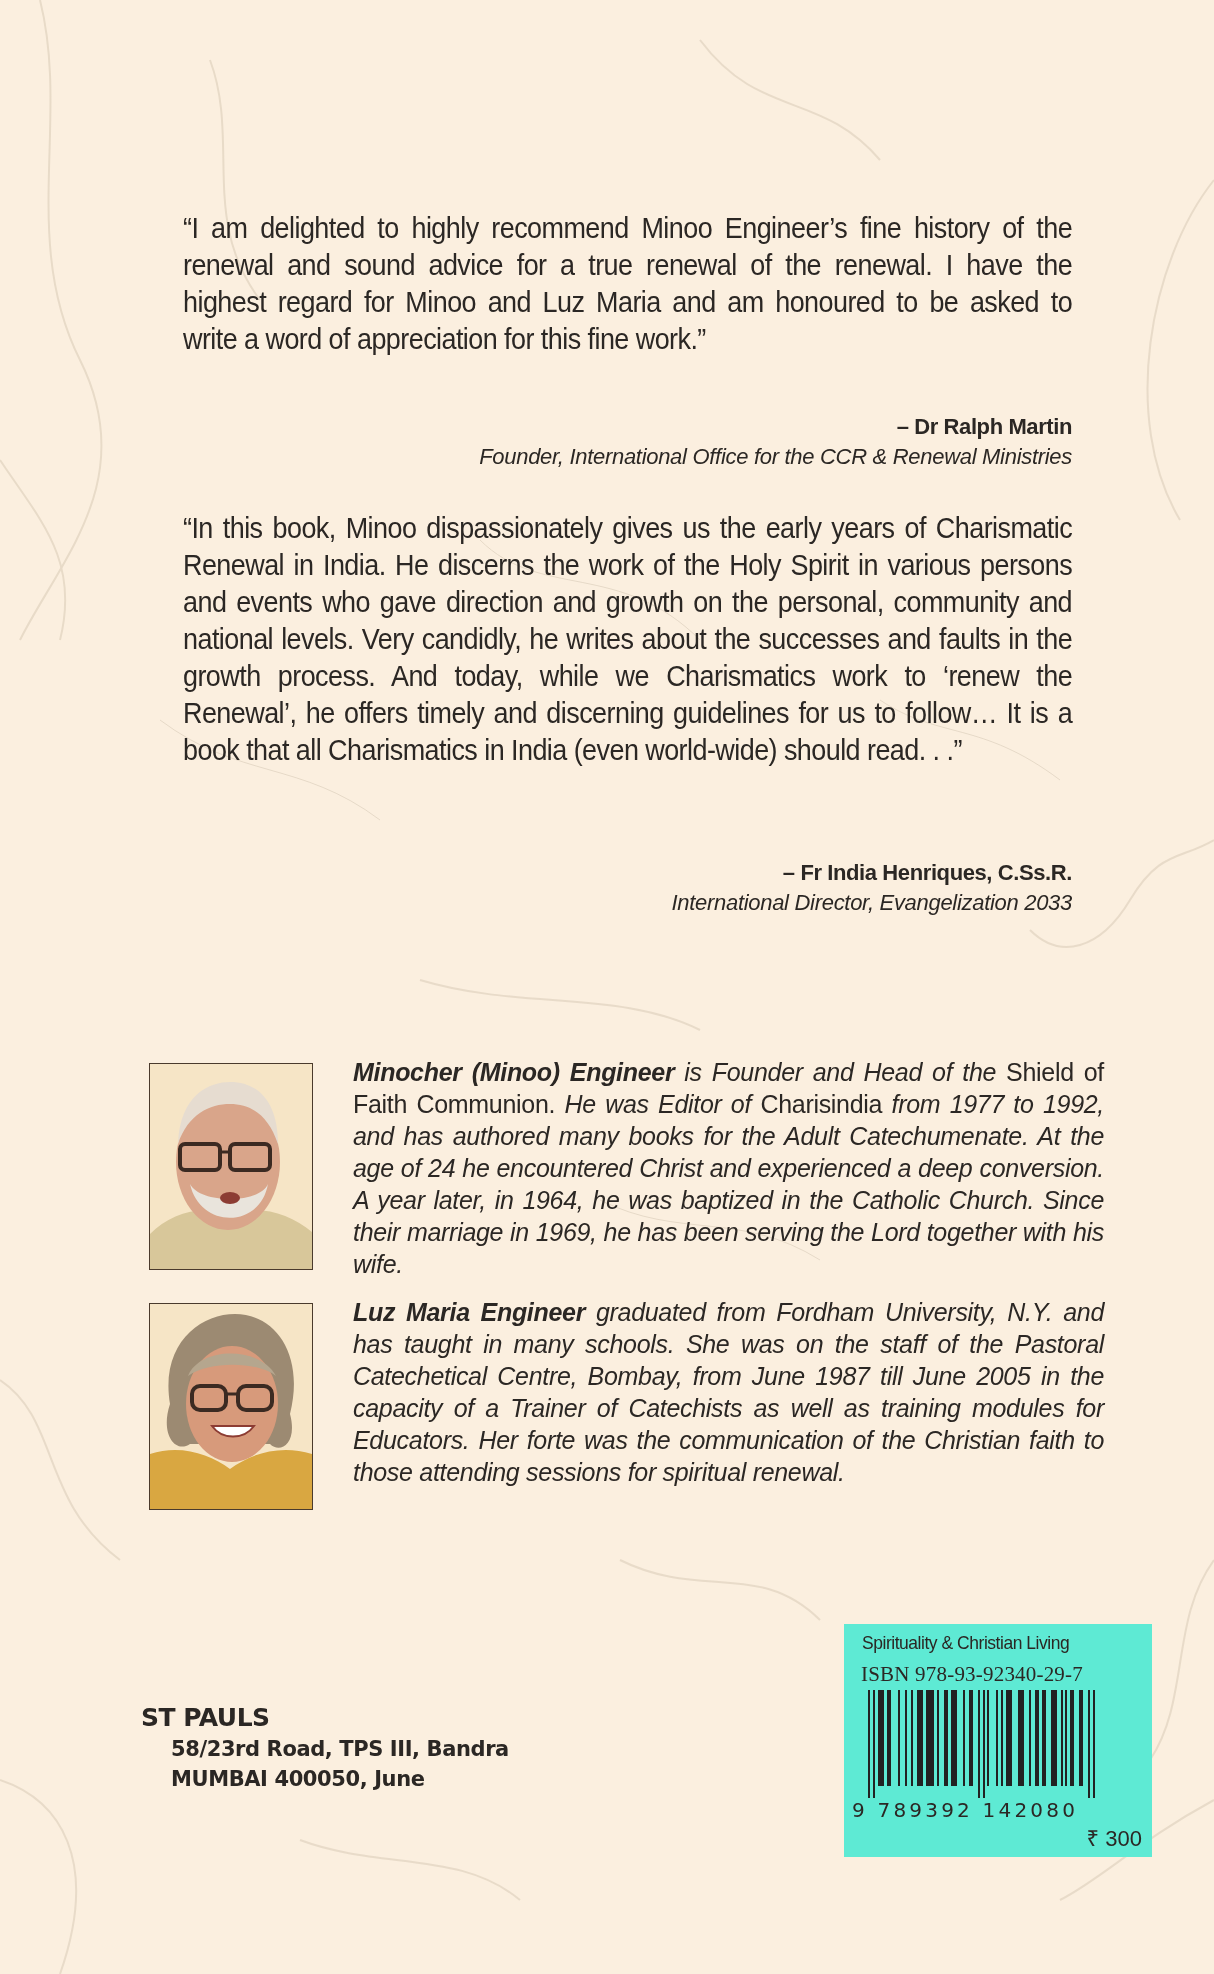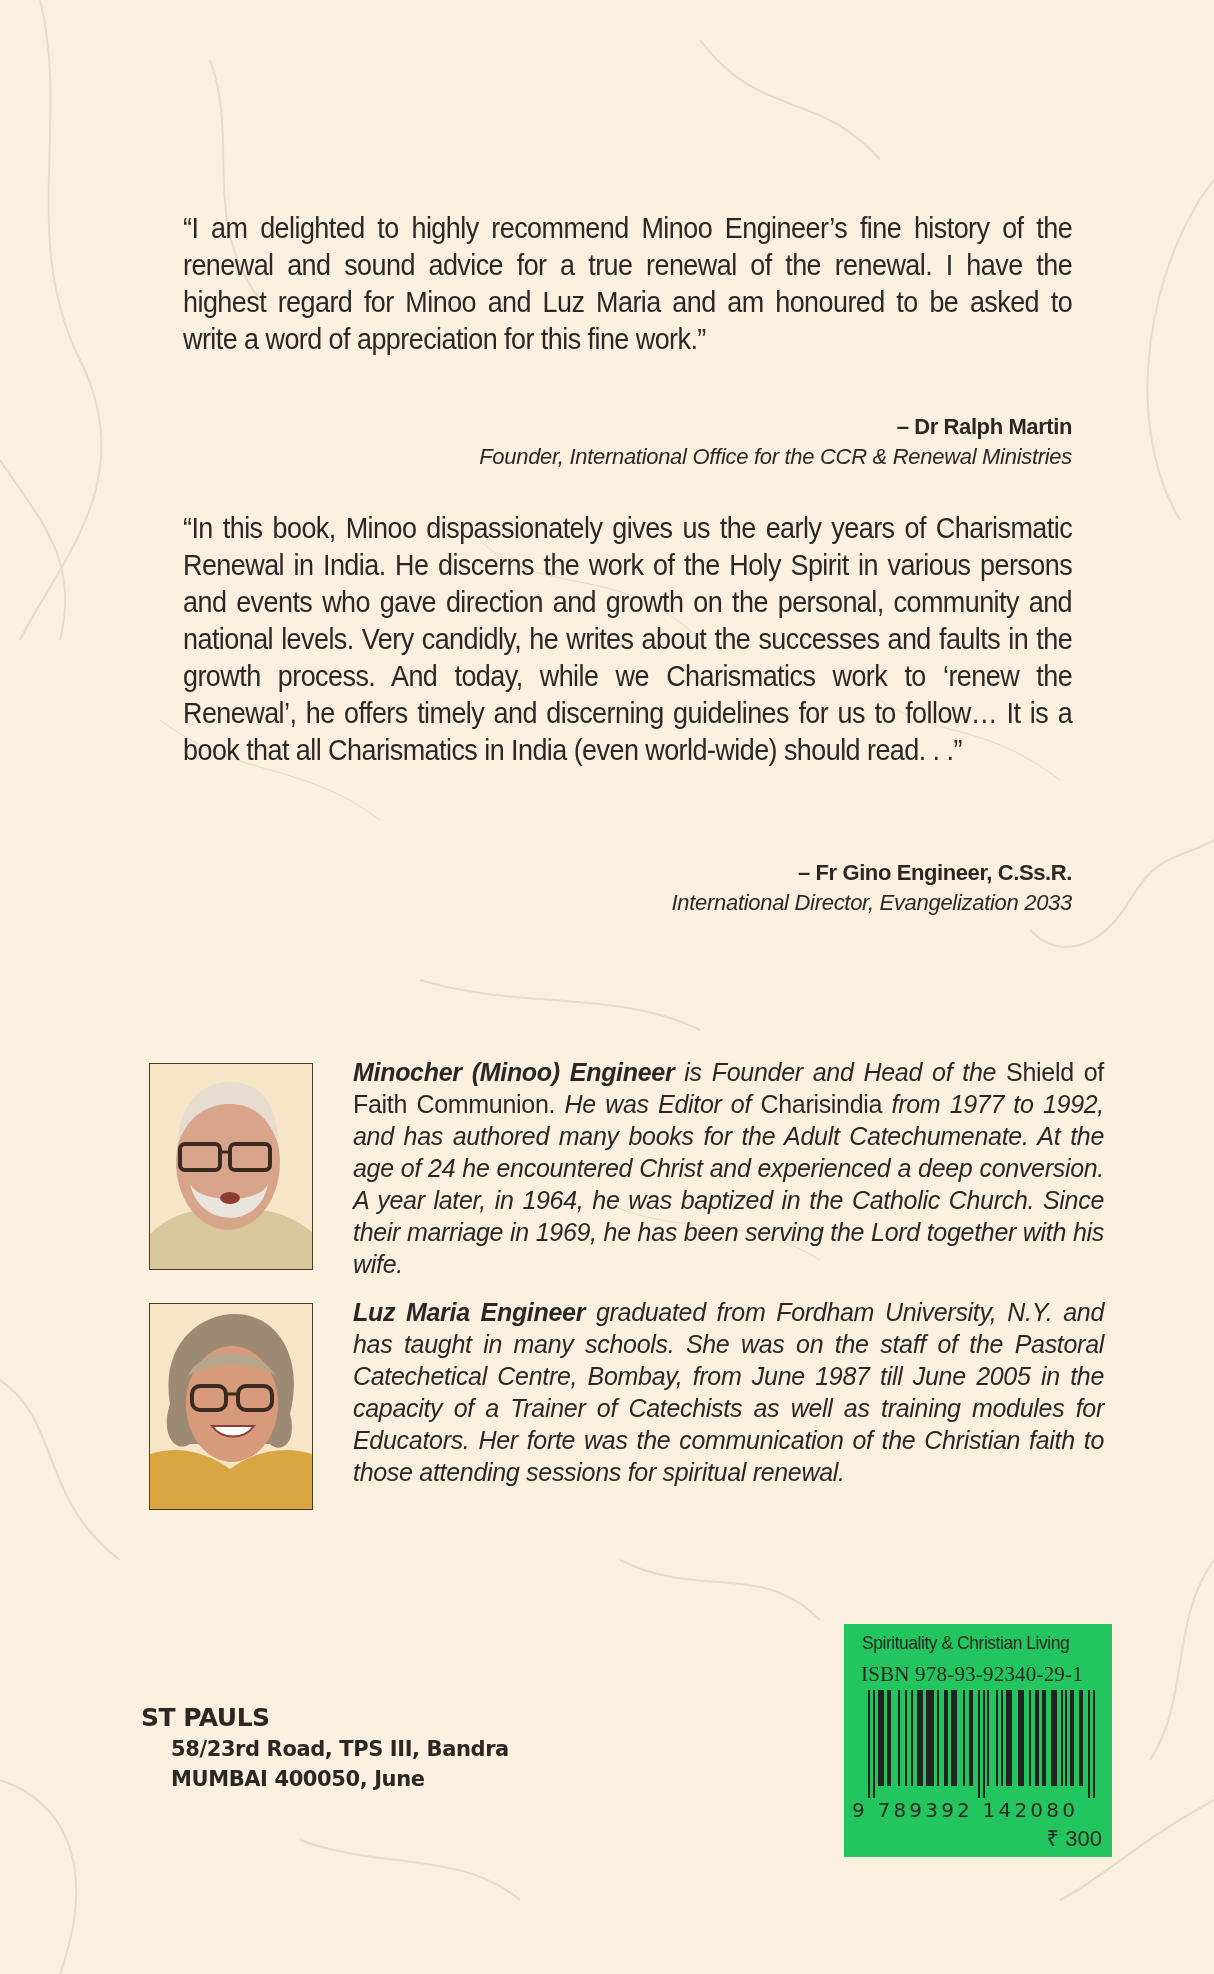--- a/index.html
+++ b/index.html
@@ -42,21 +42,22 @@
 
   .publisher {
     position:absolute; left:141px; top:1702px;
     font-family:"DejaVu Sans", sans-serif; color:#2b2724;font-weight:bold;
   }
   .publisher .p1 { font-size:25px; line-height:32px; letter-spacing:-0.5px; }
   .publisher .p2 { font-size:21px; line-height:30px; letter-spacing:-0.4px;margin-left:30px; }
 
   .barcode-box {
     position:absolute; left:844px; top:1624px; width:268px; height:233px;
-    background:#22c55e;
+    background:#5eead4;
+    padding-left:40px;
   }
   .bc-cat { position:absolute; left:18px; top:8px; font-size:19px; color:#2b2724; letter-spacing:-0.5px; transform:scaleX(0.92); transform-origin:left top; white-space:nowrap; }
   .bc-isbn { position:absolute; left:17px; top:38px; font-family:"Liberation Serif", serif; font-size:21px; color:#2b2724; letter-spacing:0.2px; white-space:nowrap; }
   .bc-bars { position:absolute; left:24px; top:66px; width:228px; height:108px; }
   .bc-num { position:absolute; left:8px; top:174px; font-family:"DejaVu Sans", sans-serif; font-size:20px; letter-spacing:3.2px; color:#2b2724; white-space:nowrap; }
   .bc-price { position:absolute; right:10px; top:198px; font-family:Liberation Sans, sans-serif; font-size:22px; color:#2b2724; white-space:nowrap; }
 </style>
 </head>
 <body>
 
@@ -85,21 +86,21 @@
 </svg>
 
 <section>
   <p class="quote" style="top:210px;margin:0;">“I am delighted to highly recommend Minoo Engineer’s fine history of the renewal and sound advice for a true renewal of the renewal. I have the highest regard for Minoo and Luz Maria and am honoured to be asked to write a word of appreciation for this fine work.”</p>
   <div class="attrib-name" style="top:414px;">– Dr Ralph Martin</div>
   <div class="attrib-role" style="top:444px;">Founder, International Office for the CCR &amp; Renewal Ministries</div>
 </section>
 
 <section>
   <p class="quote" style="top:510px;margin:0;">“In this book, Minoo dispassionately gives us the early years of Charismatic Renewal in India.  He discerns the work of the Holy Spirit in various persons and events who gave direction and growth on the personal, community and national levels. Very candidly, he writes about the successes and faults in the growth process. And today, while we Charismatics work to ‘renew the Renewal’, he offers timely and discerning guidelines for us to follow… It is a book that all Charismatics in India (even world-wide) should read. . .”</p>
-  <div class="attrib-name" style="top:860px;">– Fr Gino Engineer, C.Ss.R.</div>
+  <div class="attrib-name" style="top:860px;">– Fr India Henriques, C.Ss.R.</div>
   <div class="attrib-role" style="top:890px;margin-left:12px;">International Director, Evangelization 2033</div>
 </section>
 
 <section>
   <div class="photo" style="top:1063px;">
     <svg width="162" height="205" viewBox="0 0 162 205">
       <rect width="162" height="205" fill="#f6e5c6"></rect>
       <path d="M0 205 L0 170 C 20 150, 50 140, 80 150 C 110 140, 140 150, 162 168 L162 205 Z" fill="#d8c79a"></path>
       <ellipse cx="78" cy="98" rx="52" ry="68" fill="#d9a58a"></ellipse>
       <path d="M28 80 C 30 30, 60 18, 80 18 C 110 18, 128 40, 128 80 C 118 50, 100 40, 80 40 C 60 40, 38 50, 28 80 Z" fill="#e6dcd0"></path>
@@ -131,21 +132,21 @@
 </section>
 
 <div class="publisher">
   <div class="p1">ST PAULS</div>
   <div class="p2">58/23rd Road, TPS III, Bandra</div>
   <div class="p2">MUMBAI 400050, June</div>
 </div>
 
 <div class="barcode-box">
   <div class="bc-cat">Spirituality &amp; Christian Living</div>
-  <div class="bc-isbn">ISBN 978-93-92340-29-1</div>
+  <div class="bc-isbn">ISBN 978-93-92340-29-7</div>
   <svg class="bc-bars" viewBox="0 0 228 108" preserveAspectRatio="none">
     <g fill="#222">
       <rect x="0" y="0" width="2" height="108"></rect>
         <rect x="5" y="0" width="2" height="108"></rect>
       <rect x="10" y="0" width="6" height="96"></rect>
         <rect x="19" y="0" width="4" height="96"></rect>
       <rect x="30" y="0" width="2" height="96"></rect>
         <rect x="37" y="0" width="2" height="96"></rect>
       <rect x="43" y="0" width="2" height="96"></rect>
         <rect x="49" y="0" width="6" height="96"></rect>

